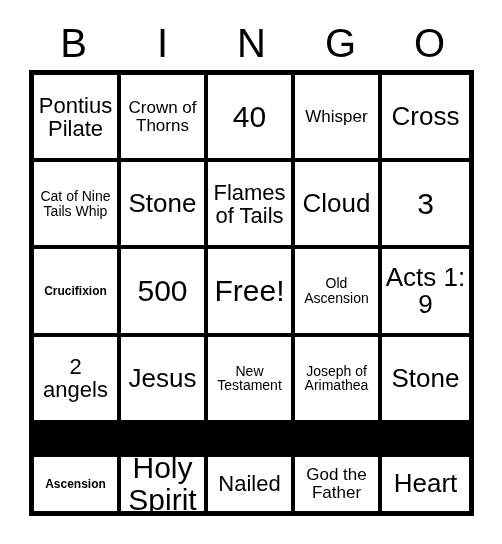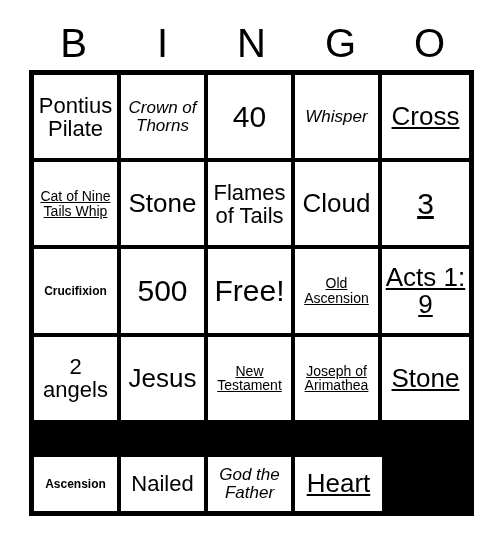--- a/index.html
+++ b/index.html
@@ -65,37 +65,37 @@
     border-right: 4px solid #000000;
     border-bottom: 4px solid #000000;
     box-sizing: border-box;
     display: flex;
     align-items: center;
     justify-content: center;
     text-align: center;
     overflow: hidden;
     padding: 1px 2px;
   }
-  .cell.col-last { border-right: none; text-decoration: underline; }
+  .cell.col-last { border-right: none; }
   .cell.row-last { border-bottom: none; margin-top: 33px; }
 
   .cell-text {
     display: block;
     width: 100%;
     line-height: 1.05;
     word-wrap: break-word;
     white-space: pre-line;
   }
 
   
   .fs-xl  { font-size: 30px; }
   .fs-lg  { font-size: 26px; }
   .fs-md  { font-size: 22px; }
-  .fs-sm  { font-size: 17px; font-style: italic; }
-  .fs-xs  { font-size: 14px; text-decoration: underline; }
+  .fs-sm  { font-size: 17px; }
+  .fs-xs  { font-size: 14px; }
   .fs-xxs { font-size: 12px; font-weight: bold; }
 </style>
 </head>
 <body>
 
 <div class="card">
 
   <div class="header-row">
     <div class="header-letter">B</div>
     <div class="header-letter">I</div>
@@ -162,20 +162,23 @@
       <div class="cell">
         <span class="cell-text fs-xs">Joseph of Arimathea</span>
       </div>
       <div class="cell col-last">
         <span class="cell-text fs-lg">Stone</span>
       </div>
       <div class="cell row-last">
         <span class="cell-text fs-xxs">Ascension</span>
       </div>
       <div class="cell row-last">
+        <span class="cell-text fs-xl">Holy Spirit</span>
+      </div>
+      <div class="cell row-last">
         <span class="cell-text fs-md">Nailed</span>
       </div>
       <div class="cell row-last">
         <span class="cell-text fs-sm">God the Father</span>
       </div>
       <div class="cell col-last row-last">
         <span class="cell-text fs-lg">Heart</span>
       </div>
     </div>
 

